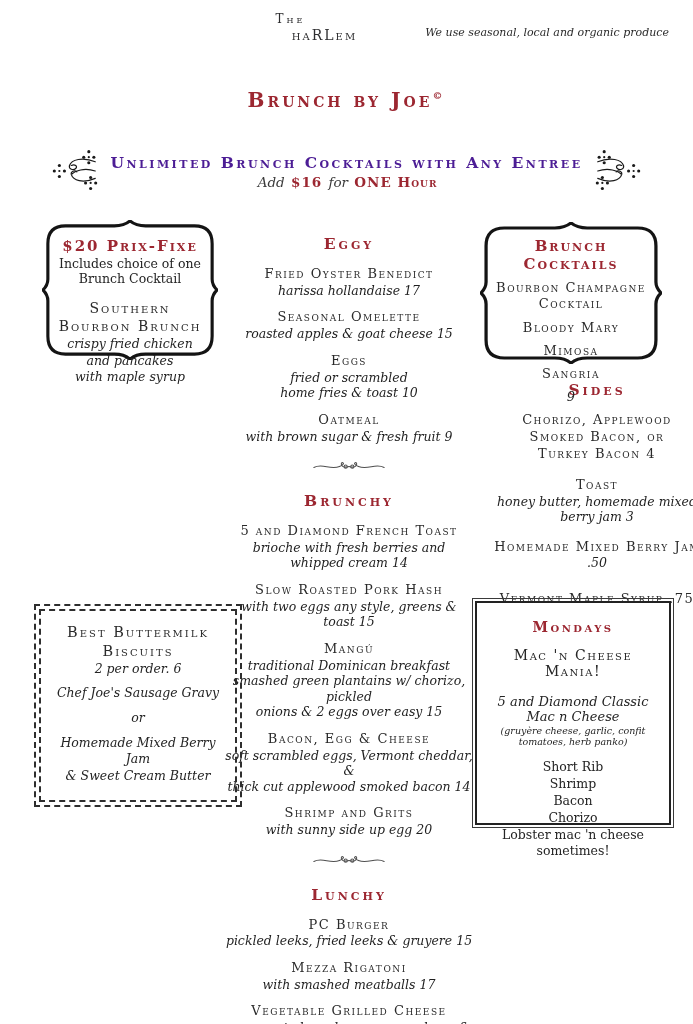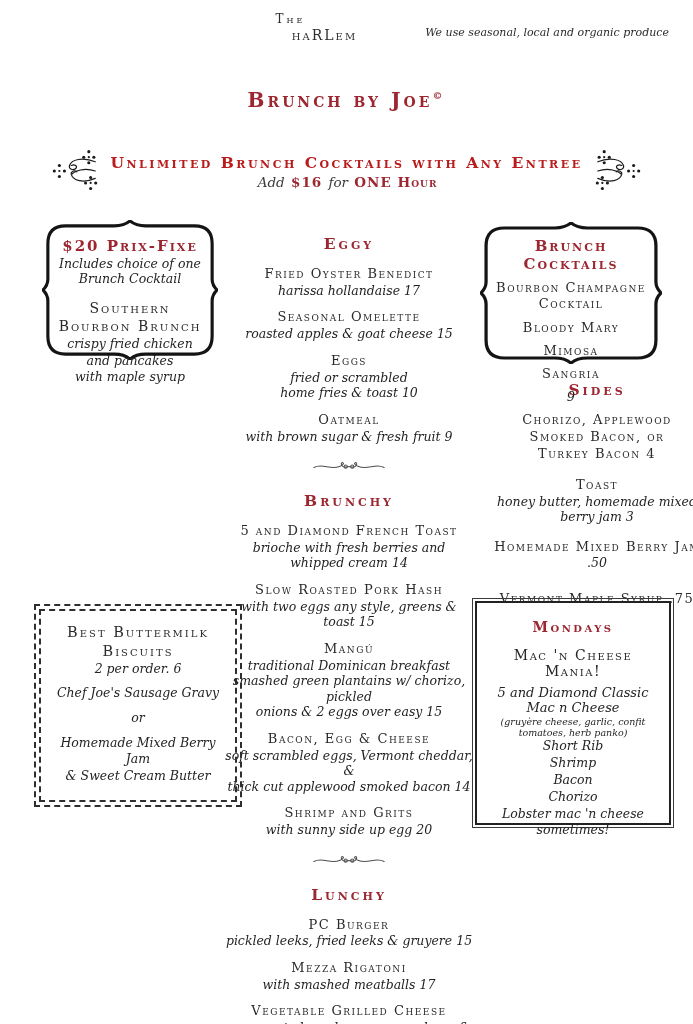--- a/index.html
+++ b/index.html
@@ -21,31 +21,31 @@
   .logo-5,.logo-diamond{font-size:31px; letter-spacing:3px; font-variant:small-caps;}
   .logo-and{font-size:16px; letter-spacing:2px; font-variant:small-caps;}
   .logo-harlem{display:block; font-variant:small-caps; font-size:14px; letter-spacing:2px; transform:translateX(-22px); margin-top:1px;}
   .page-title{position:absolute; top:88px; left:0; right:0; text-align:center;
     font-variant:small-caps; font-size:20px; letter-spacing:3px; font-weight:bold; color:#9c2731;}
   .page-title sup{font-size:10px;}
 
   
   .banner{position:absolute; top:146px; left:0; right:0; display:flex; justify-content:center; align-items:center; gap:12px;}
   .banner-text{text-align:center;}
-  .banner-l1{font-variant:small-caps; font-size:15.5px; letter-spacing:2.5px; font-weight:bold; color:#b91c1c;}
+  .banner-l1{font-variant:small-caps; font-size:15.5px; letter-spacing:2.5px; font-weight:bold; color:#4c1d95;}
   .banner-l2{font-size:13.5px; margin-top:2px; color:#9c2731;}
   .banner-l2 .it{color:#3a3a3a; margin:0 2px;}
   .banner-l2 .sc{font-weight:bold; letter-spacing:1px;}
 
   
   .bracket-box{position:absolute; text-align:center;}
   .bracket-box svg.frame{position:absolute; inset:0; width:100%; height:100%;}
   .bracket-inner{position:relative; padding:17px 14px 10px; z-index:1;}
   .bbox-title{font-variant:small-caps; font-size:15px; letter-spacing:2px; font-weight:bold; color:#9c2731;}
-  .bbox-sub{font-style:italic; font-size:12.5px; margin-top:1px;}
+  .bbox-sub{font-size:12.5px; margin-top:1px;}
   .bbox-item{font-variant:small-caps; font-size:14px; letter-spacing:2px; margin-top:13px; line-height:1.3; color:#2a2a2a;}
   .bbox-desc{font-style:italic; font-size:12.5px; line-height:1.3; margin-top:1px;}
   .cock-item{font-variant:small-caps; font-size:13px; letter-spacing:1.5px; margin-top:7px; line-height:1.25; color:#2a2a2a;}
   .cock-price{font-style:italic; font-size:13px; margin-top:7px;}
 
   
   .center-col{position:absolute; left:224px; top:234px; width:250px; text-align:center;}
   .section-title{font-variant:small-caps; font-size:15.5px; letter-spacing:3px; font-weight:bold; color:#9c2731; margin-bottom:13px;}
   .menu-item{margin-bottom:11px;}
   .item-name{font-variant:small-caps; font-size:13px; letter-spacing:1.5px; color:#2a2a2a; line-height:1.3;}
@@ -55,23 +55,23 @@
   
   .sides{position:absolute; left:492px; top:380px; width:210px; text-align:center;}
   .sides .menu-item{margin-bottom:14px;}
 
   
   .mondays-box{position:absolute; left:472px; top:598px; width:196px; height:224px;
     border:1.5px solid #3a3a3a; padding:2px; text-align:center;}
   .mondays-inner{border:2.5px solid #222; height:100%; box-sizing:border-box; padding:16px 8px 0;}
   .mondays-title{font-variant:small-caps; font-size:14px; letter-spacing:2.5px; font-weight:bold; color:#9c2731;}
   .mondays-sub{font-variant:small-caps; font-size:14px; letter-spacing:1.5px; margin-top:12px; color:#262626;}
-  .mondays-l1{font-style:italic; font-size:13px; margin-top:6px;}
+  .mondays-l1{font-style:italic; font-size:13px; margin-top:15px;}
   .mondays-l2{font-style:italic; font-size:9.5px; margin-top:1px;}
-  .mondays-list{font-style:italic; font-size:12.5px; line-height:1.35; text-align:center;}
+  .mondays-list{font-size:12.5px; line-height:1.35; margin-top:12px;text-align:center;}
 
   
   .biscuits-box{position:absolute; left:34px; top:604px; width:198px;
     border:2px dashed #2e2e2e; padding:3px; text-align:center;}
   .biscuits-inner{border:2px dashed #2e2e2e; padding:12px 6px 16px;}
   .biscuits-name{font-variant:small-caps; font-size:14.5px; letter-spacing:2px; line-height:1.3; color:#2a2a2a;}
   .biscuits-price{font-style:italic; font-size:12.5px;}
   .biscuits-line{font-style:italic; font-size:12.5px; line-height:1.3; margin-top:9px;}
 </style>
 </head>

